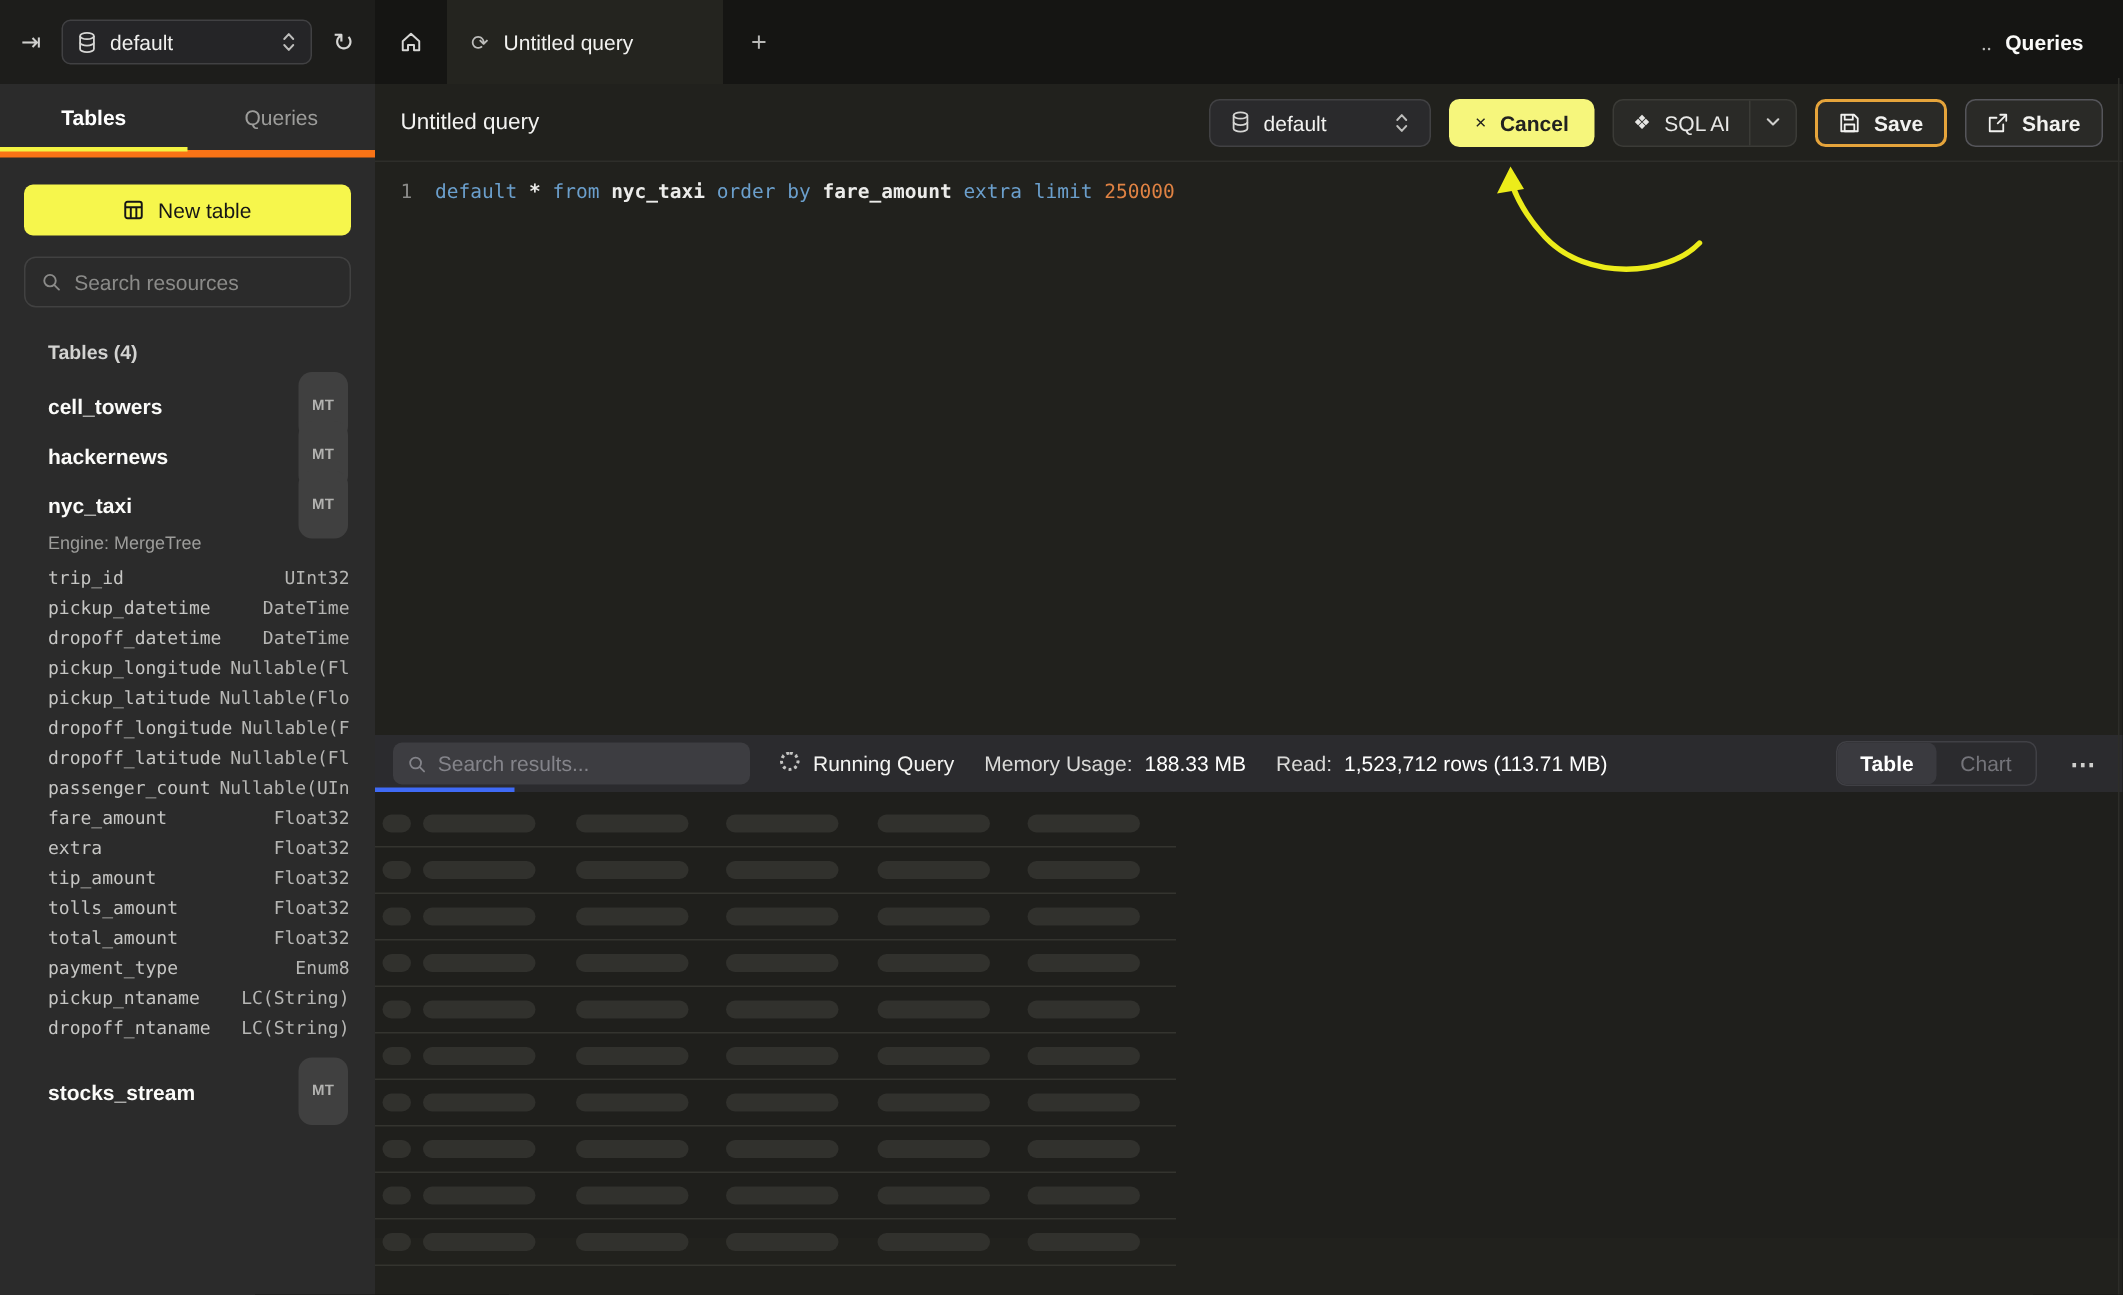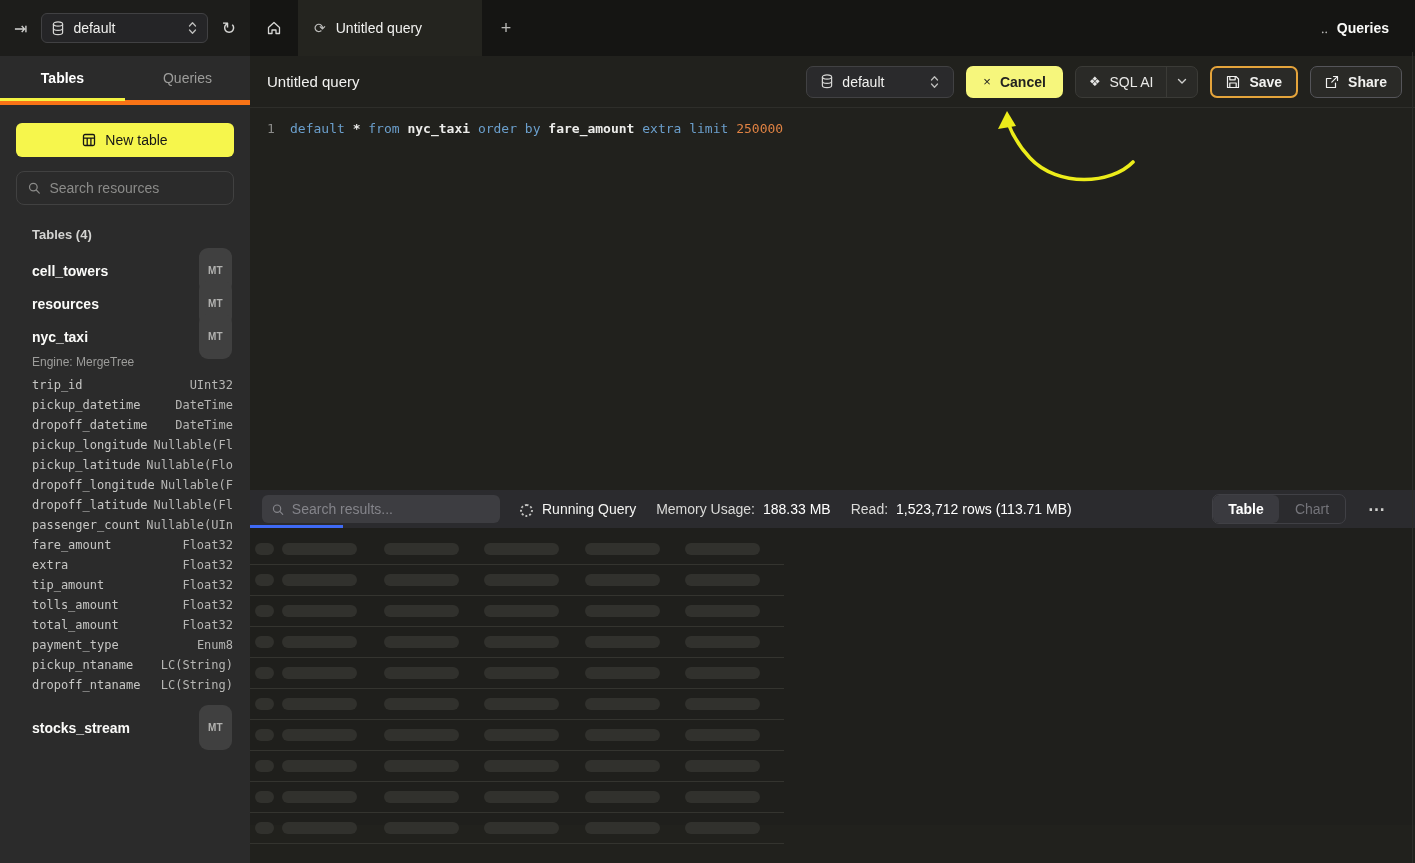--- a/index.html
+++ b/index.html
@@ -64,25 +64,25 @@
   .code-line { display:flex; padding-top:12px; font-family:"DejaVu Sans Mono", monospace; font-size:13px; line-height:18px; }
   .line-num { width:40px; text-align:left; padding-left:17px; color:#8b8b89; flex:none; }
   .tok-keyword { color:#6b9fcc; }
   .tok-ident { color:#ececea; font-weight:bold; }
   .tok-op { color:#ececea; font-weight:bold; }
   .tok-number { color:#df8243; }
 
   .arrow-svg { position:absolute; left:0; top:0; pointer-events:none; }
 
   
-  .results-toolbar { position:relative; height:38px; background:#2b2b2e; display:flex; align-items:center; gap:20px; padding:0 28px 0 12px; }
+  .results-toolbar { position:relative; height:38px; background:#2b2b2e; display:flex; align-items:center; gap:20px; padding:0 16px 0 12px; }
   .results-search { width:238px; height:28px; background:#3d3d41; border-radius:6px; display:flex; align-items:center; gap:8px; padding:0 10px; flex:none; }
   .results-search input { background:transparent; border:none; outline:none; width:100%; color:#cfcfd3; font-size:14px; font-family:"Liberation Sans",sans-serif; }
   .results-search input::placeholder { color:#84848a; }
-  .status-group { display:flex; align-items:flex-end; gap:9px; }
+  .status-group { display:flex; align-items:flex-start; gap:9px; }
   .spinner { width:13px; height:13px; border:2px dotted #c3c3c1; border-radius:50%; }
   .stat { display:flex; align-items:center; gap:8px; font-size:14px; }
   .stat .lab { color:#dadad8;text-align:right; }
   .stat .val { color:#ffffff; }
   .status-text { font-size:14px; color:#f4f4f2; }
   .view-toggle { margin-left:auto; display:flex; border:1px solid #404045; border-radius:7px; overflow:hidden; height:30px; }
   .seg { width:66px; display:flex; align-items:center; justify-content:center; font-size:14px; cursor:pointer; color:#74747a; }
   .seg.active { background:#3a3a3f; color:#ffffff; font-weight:bold; border-radius:6px; }
   .more-btn { color:#cfcfcd; font-size:17px; font-weight:bold; cursor:pointer; padding:0 2px; }
   .progress { position:absolute; left:0; bottom:0; height:3px; width:93px; background:#3f6af5; }
@@ -165,21 +165,21 @@
     <input type="text" placeholder="Search resources" style="">
   </div>
 
   <div class="section-hdr">Tables (4)</div>
 
   <div class="tbl-row mt16" style="margin-top:12px;">
     <span class="nm">cell_towers</span>
     <span class="badge">MT</span>
   </div>
   <div class="tbl-row">
-    <span class="nm">resources</span>
+    <span class="nm">hackernews</span>
     <span class="badge">MT</span>
   </div>
   <div class="tbl-row">
     <span class="nm">nyc_taxi</span>
     <span class="badge">MT</span>
   </div>
   <div class="engine-line">Engine: MergeTree</div>
 
   <div>
       <div class="col-row">

